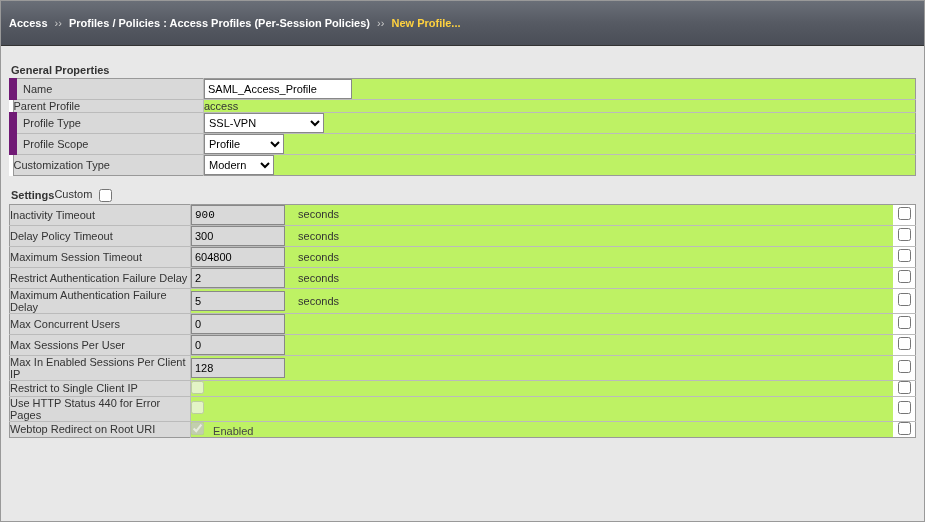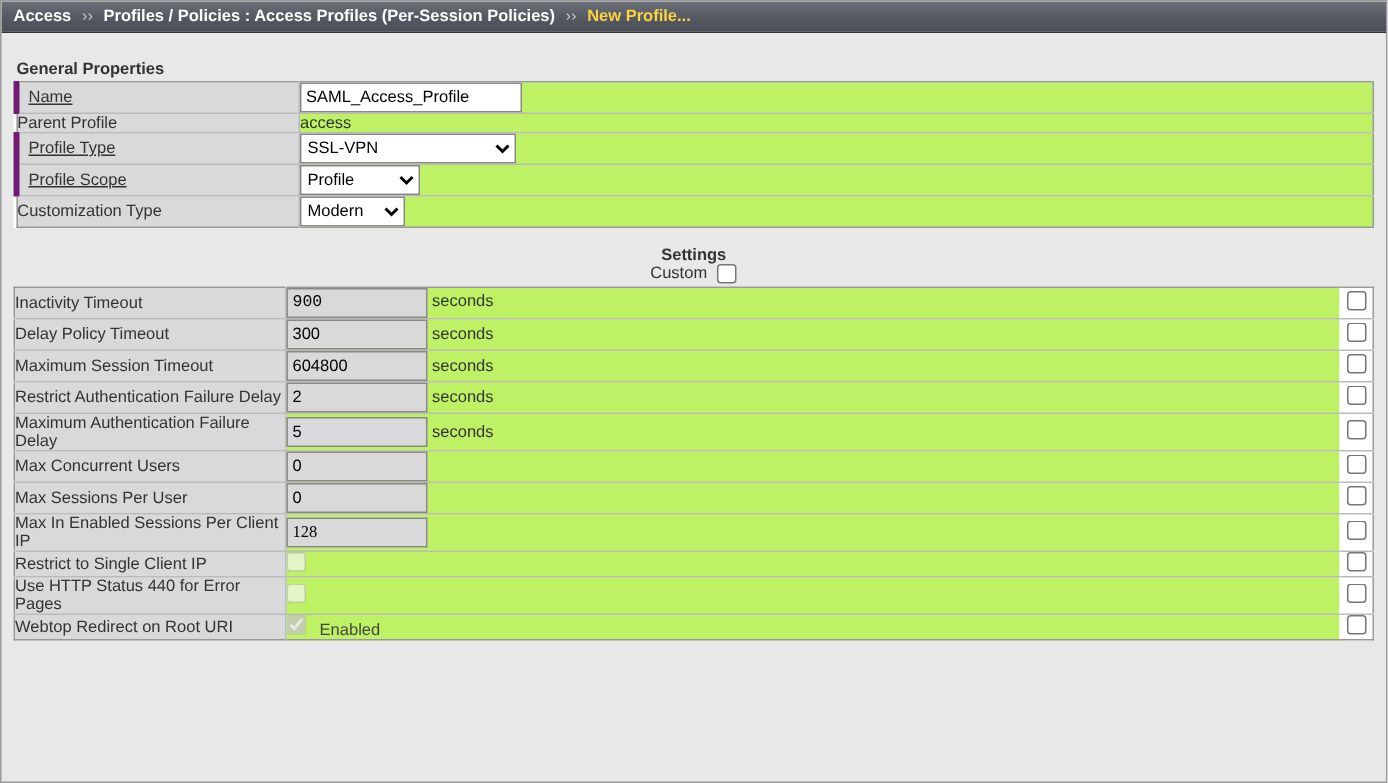--- a/index.html
+++ b/index.html
@@ -15,21 +15,21 @@
     height: 522px;
     box-sizing: border-box;
     border: 1px solid #999;
     background: #e8e8e8;
     position: relative;
     overflow: hidden;
   }
   .topbar {
     background: linear-gradient(to bottom, #6a6f78 0%, #565a63 50%, #4a4e57 100%);
     color: #fff;
-    padding: 4px 8px;
+    padding: 16px 8px;
     font-size: 11px;
     border-bottom: 1px solid #333;
   }
   .topbar .sep {
     color: #ccc;
     padding: 0 4px;
   }
   .topbar .crumb {
     font-weight: bold;
     color: #fff;
@@ -59,21 +59,21 @@
     vertical-align: middle;
   }
   table.form tr:last-child td { border-bottom: none; }
   td.label {
     width: 180px;
     background: #d9d9d9;
     padding: 5px 6px 5px 10px;
     color: #333;
     border-right: 1px solid #bbb;
   }
-  td.label.accent { border-left: 4px solid #701a75; padding-left: 6px; text-decoration: underline; }
+  td.label.accent { border-left: 8px solid #701a75; padding-left: 6px; }
   td.field {
     background: #bef264;
     padding: 3px 6px;
   }
   td.custom {
     width: 22px;
     text-align: center;
     background: #fff;
   }
   input[type=text] {
@@ -87,28 +87,28 @@
   input[type=text][readonly] {
     background: #d9d9d9;
   }
   select {
     border: 1px solid #888;
     font-size: 11px;
     height: 20px;
     background: #fff;
   }
   .unit {
+    margin-left: 10px;
     color: #333;
   }
   .settings-header {
     display: flex;
-    justify-content: space-between;
+    justify-content: flex-start;
     align-items: center;
     margin: 12px 2px 2px 2px;
-    flex-direction: column;
   }
   .settings-header .right { font-size: 11px; }
   .settings-header input[type=checkbox] { margin-left: 4px; vertical-align: middle; }
   input[type=checkbox] { margin: 0; }
   .cblabel { margin-left: 6px; color: #444; }
 </style>
 </head>
 <body>
 
 <div class="page">
@@ -128,21 +128,21 @@
         <td class="label accent">Name</td>
         <td class="field"><input type="text" style="width: 140px;" value="SAML_Access_Profile"></td>
       </tr>
       <tr>
         <td class="label">Parent Profile</td>
         <td class="field">access</td>
       </tr>
       <tr>
         <td class="label accent">Profile Type</td>
         <td class="field">
-          <select style="width:144px">
+          <select style="width:120px">
             <option>SSL-VPN</option>
           </select>
         </td>
       </tr>
       <tr>
         <td class="label accent">Profile Scope</td>
         <td class="field">
           <select style="width:80px">
             <option>Profile</option>
           </select>
@@ -219,21 +219,21 @@
       <tr>
         <td class="label">Max Sessions Per User</td>
         <td class="field">
           <input type="text" readonly="" style="width: 86px;" value="0">
         </td>
         <td class="custom"><input type="checkbox" style=""></td>
       </tr>
       <tr>
         <td class="label">Max In Enabled Sessions Per Client IP</td>
         <td class="field">
-          <input type="text" readonly="" style="width: 86px; font-family: Liberation Serif, serif;" value="128">
+          <input type="text" readonly="" style="width: 86px;" value="128">
         </td>
         <td class="custom"><input type="checkbox" style=""></td>
       </tr>
       <tr>
         <td class="label">Restrict to Single Client IP</td>
         <td class="field"><input type="checkbox" disabled="" style=""></td>
         <td class="custom"><input type="checkbox" style=""></td>
       </tr>
       <tr>
         <td class="label">Use HTTP Status 440 for Error Pages</td>

